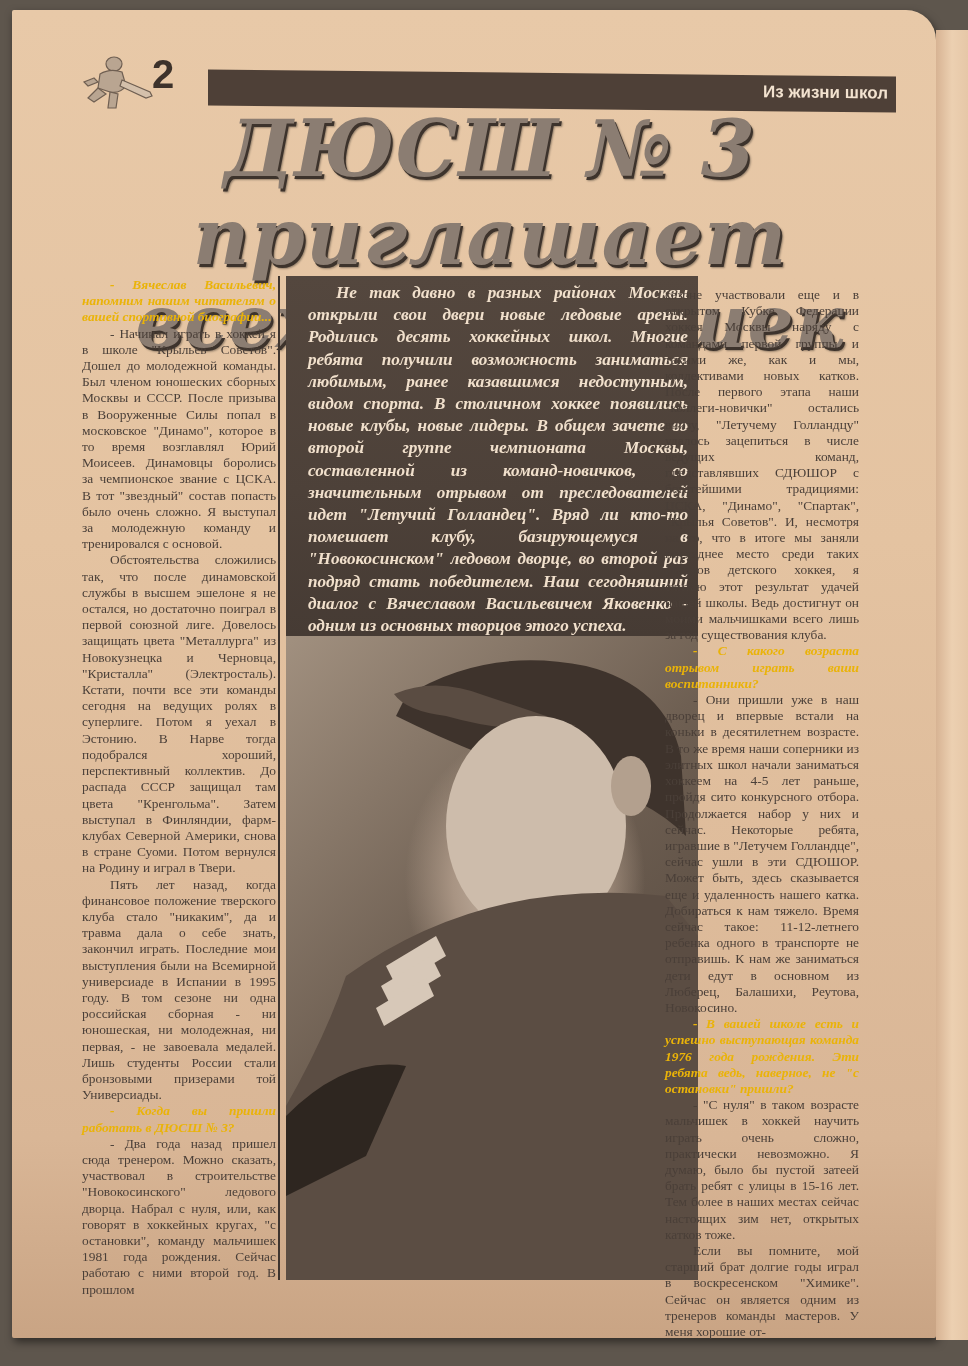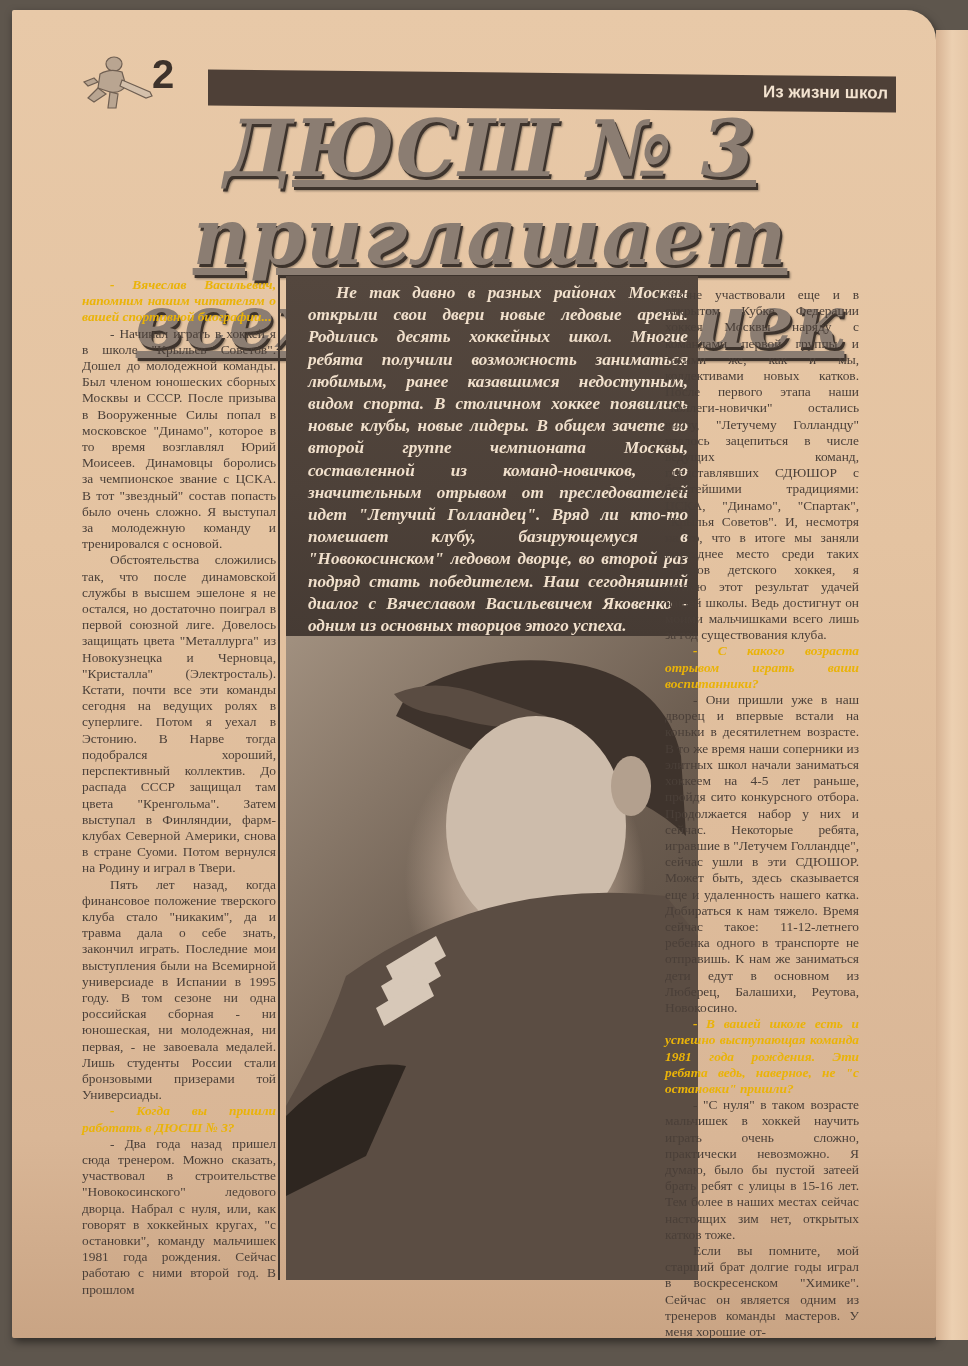--- a/index.html
+++ b/index.html
@@ -37,21 +37,20 @@
       font-family: "Liberation Sans", sans-serif; font-weight: bold; font-size: 17px;
       color: #f2e2cf;
     }
     .headline {
       position: absolute; left: 80px; top: 105px; width: 820px;
       text-align: center;
       font-family: "DejaVu Serif", serif; font-style: italic;
       color: #8b7d72;
       text-shadow: 2px 3px 0 #3d332c, 3px 4px 2px rgba(0,0,0,0.35);
       letter-spacing: 1px;
-      text-decoration: underline;
     }
     .headline .line1 { display: block; font-size: 78px; line-height: 88px; }
     .headline .line2 { display: block; font-size: 72px; line-height: 82px; }
 
     .col {
       position: absolute; font-size: 13.4px; line-height: 16.2px; color: #4a3f38;
       text-align: justify; hyphens: manual;
     }
     .col p { margin: 0; text-indent: 28px; }
     .col p.q { font-style: italic; font-weight: bold; color: #eab308; }
@@ -133,16 +132,16 @@
     <path d="M95 350 L145 320 L155 340 L105 370 Z" fill="#d7c8b8"></path>
     <path d="M90 372 L140 342 L148 360 L98 390 Z" fill="#d7c8b8"></path>
     <path d="M0 480 Q60 420 120 430 L80 520 L0 560 Z" fill="#2e2620"></path>
   </svg>
 </div>
 
 <div class="col col-right">
   <p style="text-indent:0;">сезоне участвовали еще и в открытом Кубке Федерации хоккея Москвы наряду с командами первой группы и такими же, как и мы, коллективами новых катков. После первого этапа наши "коллеги-новички" остались внизу, "Летучему Голландцу" удалось зацепиться в числе ведущих команд, представлявших СДЮШОР с богатейшими традициями: ЦСКА, "Динамо", "Спартак", "Крылья Советов". И, несмотря на то, что в итоге мы заняли последнее место среди таких грандов детского хоккея, я считаю этот результат удачей нашей школы. Ведь достигнут он моими мальчишками всего лишь за год существования клуба.</p>
   <p class="q">- С какого возраста отрывом играть ваши воспитанники?</p>
   <p>- Они пришли уже в наш дворец и впервые встали на коньки в десятилетнем возрасте. В то же время наши соперники из элитных школ начали заниматься хоккеем на 4-5 лет раньше, пройдя сито конкурсного отбора. Продолжается набор у них и сейчас. Некоторые ребята, игравшие в "Летучем Голландце", сейчас ушли в эти СДЮШОР. Может быть, здесь сказывается еще и удаленность нашего катка. Добираться к нам тяжело. Время сейчас такое: 11-12-летнего ребенка одного в транспорте не отправишь. К нам же заниматься дети едут в основном из Люберец, Балашихи, Реутова, Новокосино.</p>
-  <p class="q">- В вашей школе есть и успешно выступающая команда 1981 года рождения. Эти ребята ведь, наверное, не "с остановки" пришли?</p>
+  <p class="q">- В вашей школе есть и успешно выступающая команда 1976 года рождения. Эти ребята ведь, наверное, не "с остановки" пришли?</p>
   <p>- "С нуля" в таком возрасте мальчишек в хоккей научить играть очень сложно, практически невозможно. Я думаю, было бы пустой затеей брать ребят с улицы в 15-16 лет. Тем более в наших местах сейчас настоящих зим нет, открытых катков тоже.</p>
   <p>Если вы помните, мой старший брат долгие годы играл в воскресенском "Химике". Сейчас он является одним из тренеров команды мастеров. У меня хорошие от-</p>
 </div>
 
 </body></html>

